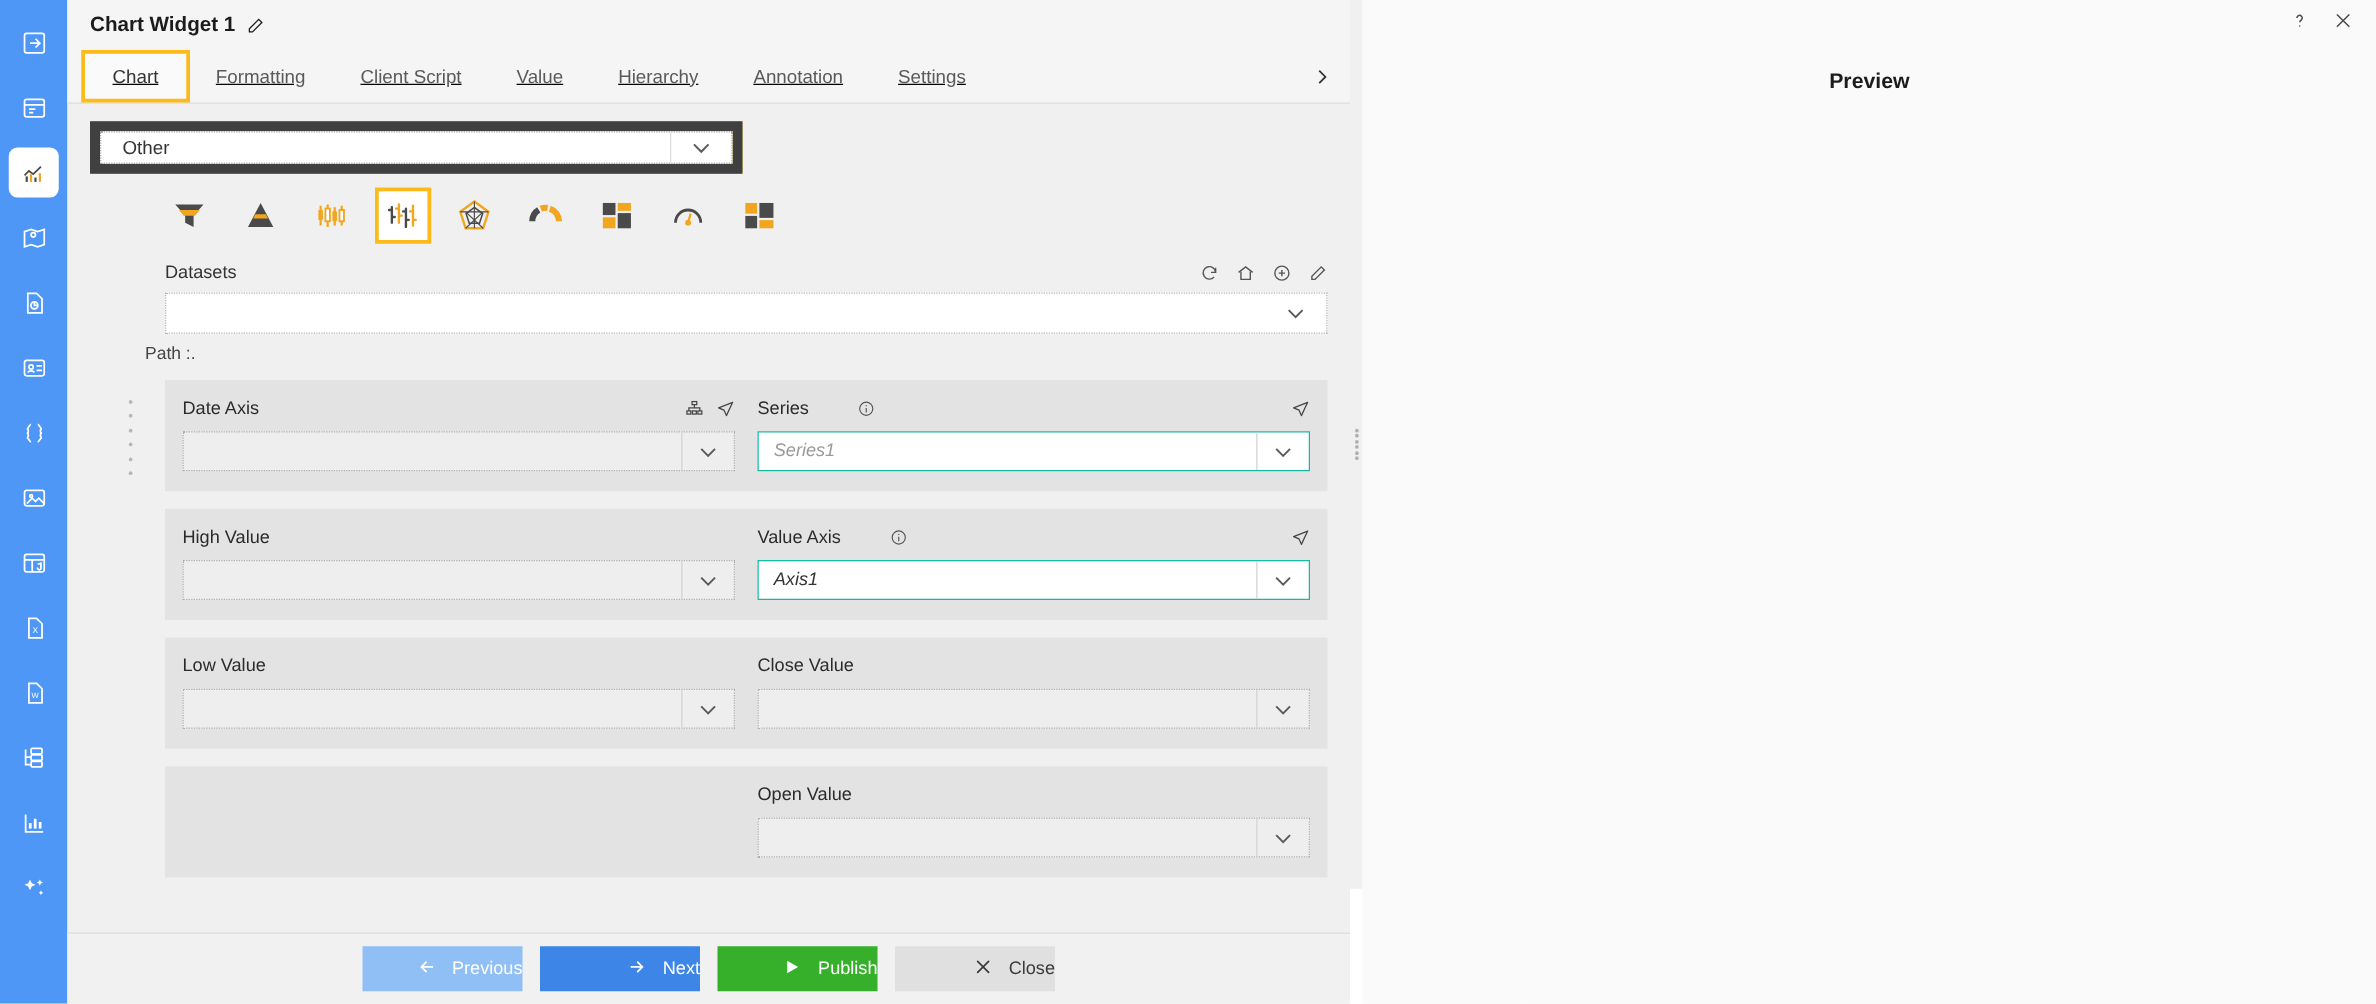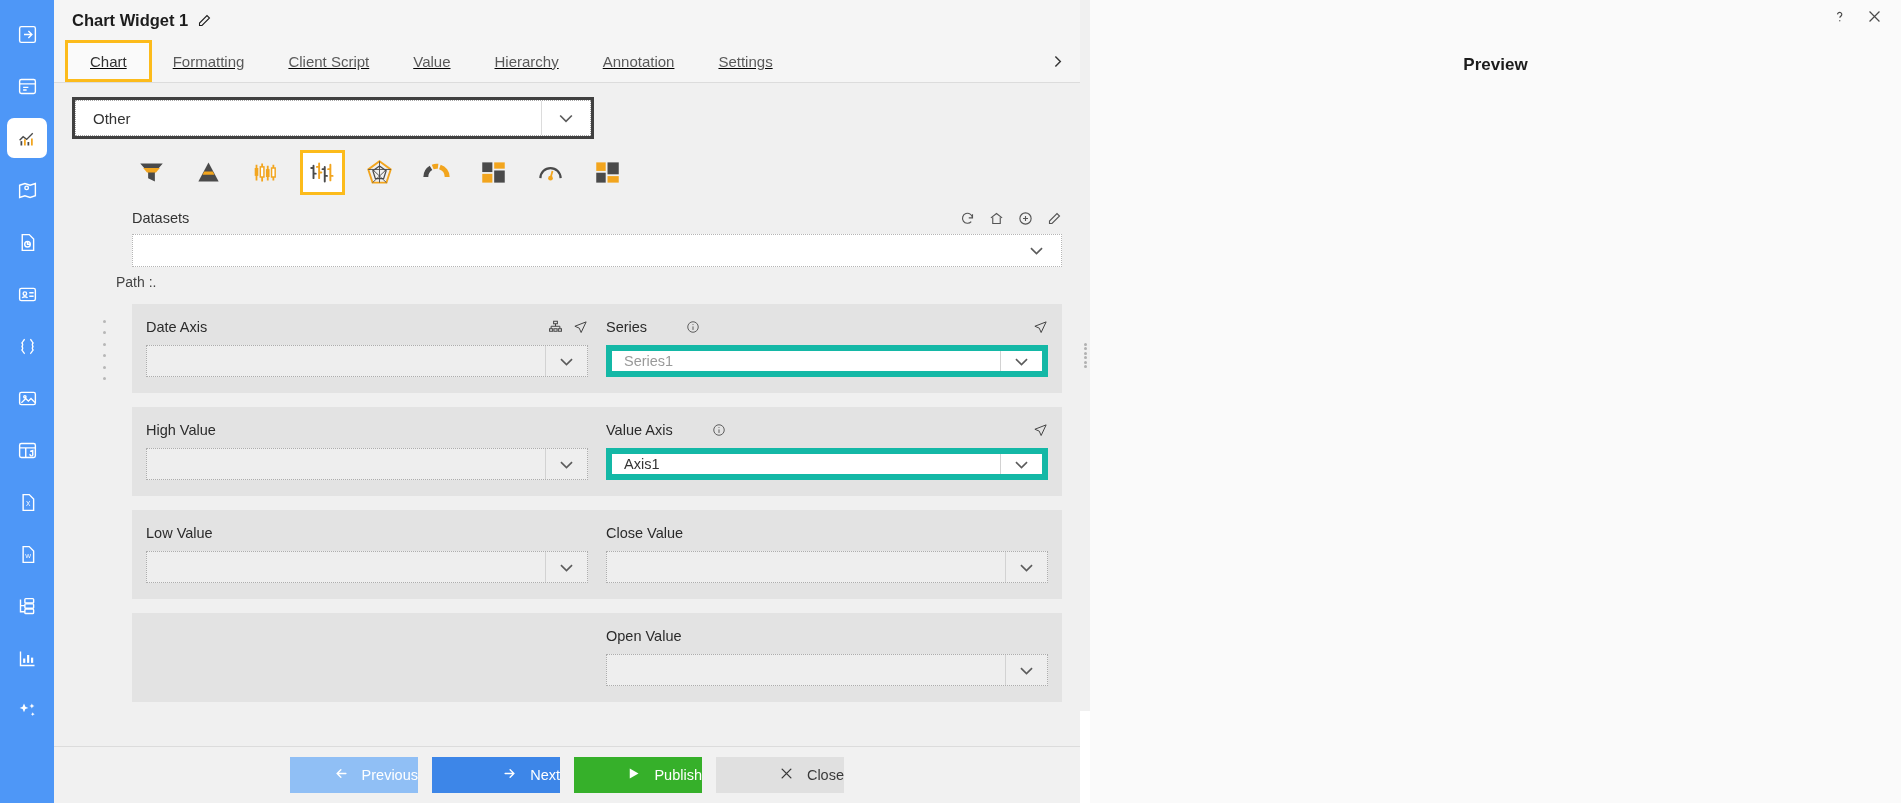--- a/index.html
+++ b/index.html
@@ -58,21 +58,21 @@
     display: flex; align-items: center; color: #444; cursor: pointer;
   }
   .tab-next svg { width: 17px; height: 17px; }
 
   
   .ed-body { flex: 1 1 auto; overflow: hidden; position: relative; padding: 0 0 0 0; }
 
   
   .type-select-wrap {
     margin: 14px 0 0 18px; width: 522px; height: 42px;
-    border: 3px solid #404040; background: #fcbb1b;
+    border: 8px solid #404040; background: #fcbb1b;
     display: flex; align-items: stretch;
   }
   .type-select {
     flex: 1; background: #fff; border: 1px dotted #a6a6a6;
     display: flex; align-items: center; position: relative;
   }
   .type-select .val { padding-left: 17px; font-size: 15px; color: #333; }
   .type-select .divider { position: absolute; right: 48px; top: 0; bottom: 0; width: 1px; background: #dcdcdc; }
   .type-select .chev { position: absolute; right: 0; top: 0; bottom: 0; width: 48px;
     display: flex; align-items: center; justify-content: center; cursor: pointer; }
@@ -117,21 +117,21 @@
   .fld .cap { font-size: 14.5px; color: #2b2b2b; display: flex; align-items: center; height: 22px; gap: 32px; }
   .fld .cap .info { margin-left: 7px; display: flex; }
   .fld .cap .info svg { width: 14px; height: 14px; }
   .fld .cap .caps-tools { margin-left: auto; display: flex; gap: 10px; align-items: center; }
   .fld .cap .caps-tools span { cursor: pointer; display: flex; }
   .fld .cap .caps-tools svg { width: 15px; height: 15px; }
   .fld .inp {
     margin-top: 7px; height: 32px; border: 1px dotted #adadad;
     background: #eeeeee; display: flex; align-items: center; position: relative;
   }
-  .fld .inp.white { background: #ffffff; border: 6px solid #14b8a6; }
+  .fld .inp.white { background: #ffffff; border: 1px solid #14b8a6; font-style: italic; }
   .fld .inp .txt { padding-left: 12px; font-size: 14.5px; color: #333; }
   .fld .inp .txt.ph { color: #9a9a9a; }
   .fld .inp .sep { position: absolute; right: 41px; top: 0; bottom: 0; width: 1px; background: #d2d2d2; }
   .fld .inp .chev { position: absolute; right: 0; top: 0; bottom: 0; width: 41px;
     display: flex; align-items: center; justify-content: center; cursor: pointer; }
   .fld .inp .chev svg { width: 19px; height: 19px; }
 
   
   .footer {
     height: 57px; background: #f1f1f1; border-top: 1px solid #dcdcdc;

